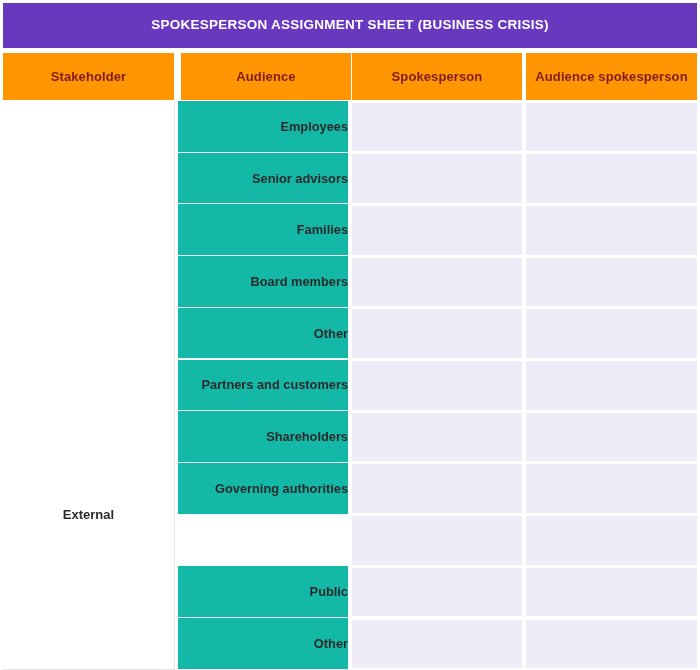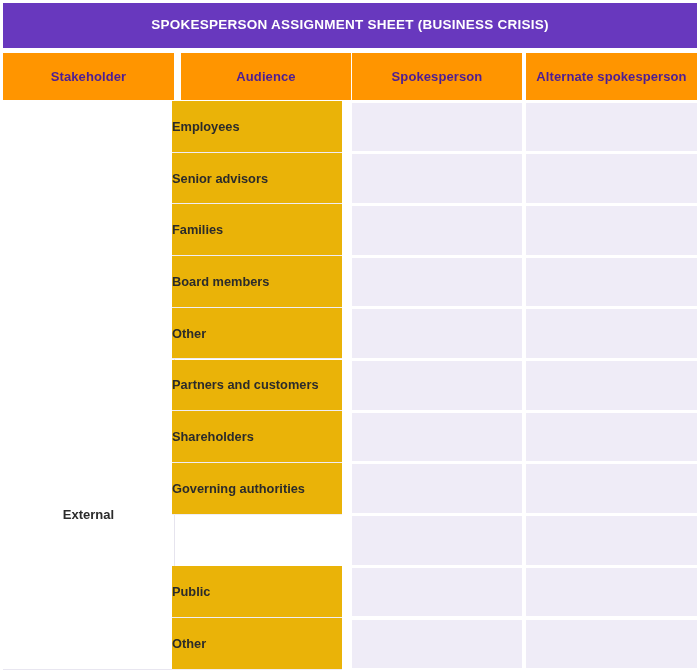--- a/index.html
+++ b/index.html
@@ -59,21 +59,21 @@
     top: 0;
     height: 47px;
     background: #FF9500;
     display: flex;
     align-items: center;
     justify-content: center;
     box-sizing: border-box;
     overflow: hidden;
   }
   .col-head .ch-label {
-    color: #4c1d95;
+    color: #7f1d1d;
     font-size: 13px;
     font-weight: bold;
     text-align: center;
     white-space: nowrap;
     letter-spacing: 0.1px;
   }
   .col-head.c0 { left: 3px;   width: 171px; }
   .col-head.c1 { left: 181px; width: 170px; }
   .col-head.c2 { left: 352px; width: 170px; }
   .col-head.c3 { left: 526px; width: 171px; }
@@ -102,27 +102,27 @@
   .stake-col .st-label {
     color: #2b2b2b;
     font-size: 13px;
     font-weight: bold;
     text-align: center;
   }
 
   
   .aud-cell {
     position: absolute;
-    left: 172px;
+    left: 178px;
     width: 170px;
-    background: #eab308;
+    background: #14b8a6;
     border-bottom: 1px solid #EFEDF5;
     display: flex;
     align-items: center;
-    justify-content: flex-start;
+    justify-content: flex-end;
     box-sizing: border-box;
     overflow: hidden;
   }
   .aud-cell .au-label {
     color: #2b2b2b;
     font-size: 12.8px;
     font-weight: bold;
     text-align: center;
     white-space: nowrap;
   }
@@ -157,21 +157,21 @@
     <div class="col-head c0">
       <span class="ch-label">Stakeholder</span>
     </div>
     <div class="col-head c1">
       <span class="ch-label">Audience</span>
     </div>
     <div class="col-head c2">
       <span class="ch-label">Spokesperson</span>
     </div>
     <div class="col-head c3">
-      <span class="ch-label">Alternate spokesperson</span>
+      <span class="ch-label">Audience spokesperson</span>
     </div>
   </div>
 
   <div class="body-grid" id="body-grid">
       <div class="vline" style="left: 174px; top: 0px; height: 258.5px;"></div>
       <div class="aud-cell" style="top: 0px; height: 51.7px;">
         <span class="au-label">Employees</span>
       </div>
       <div class="fill-cell k0" style="top: 1.5px; height: 48.7px;"></div>
       <div class="fill-cell k1" style="top: 1.5px; height: 48.7px;"></div>

